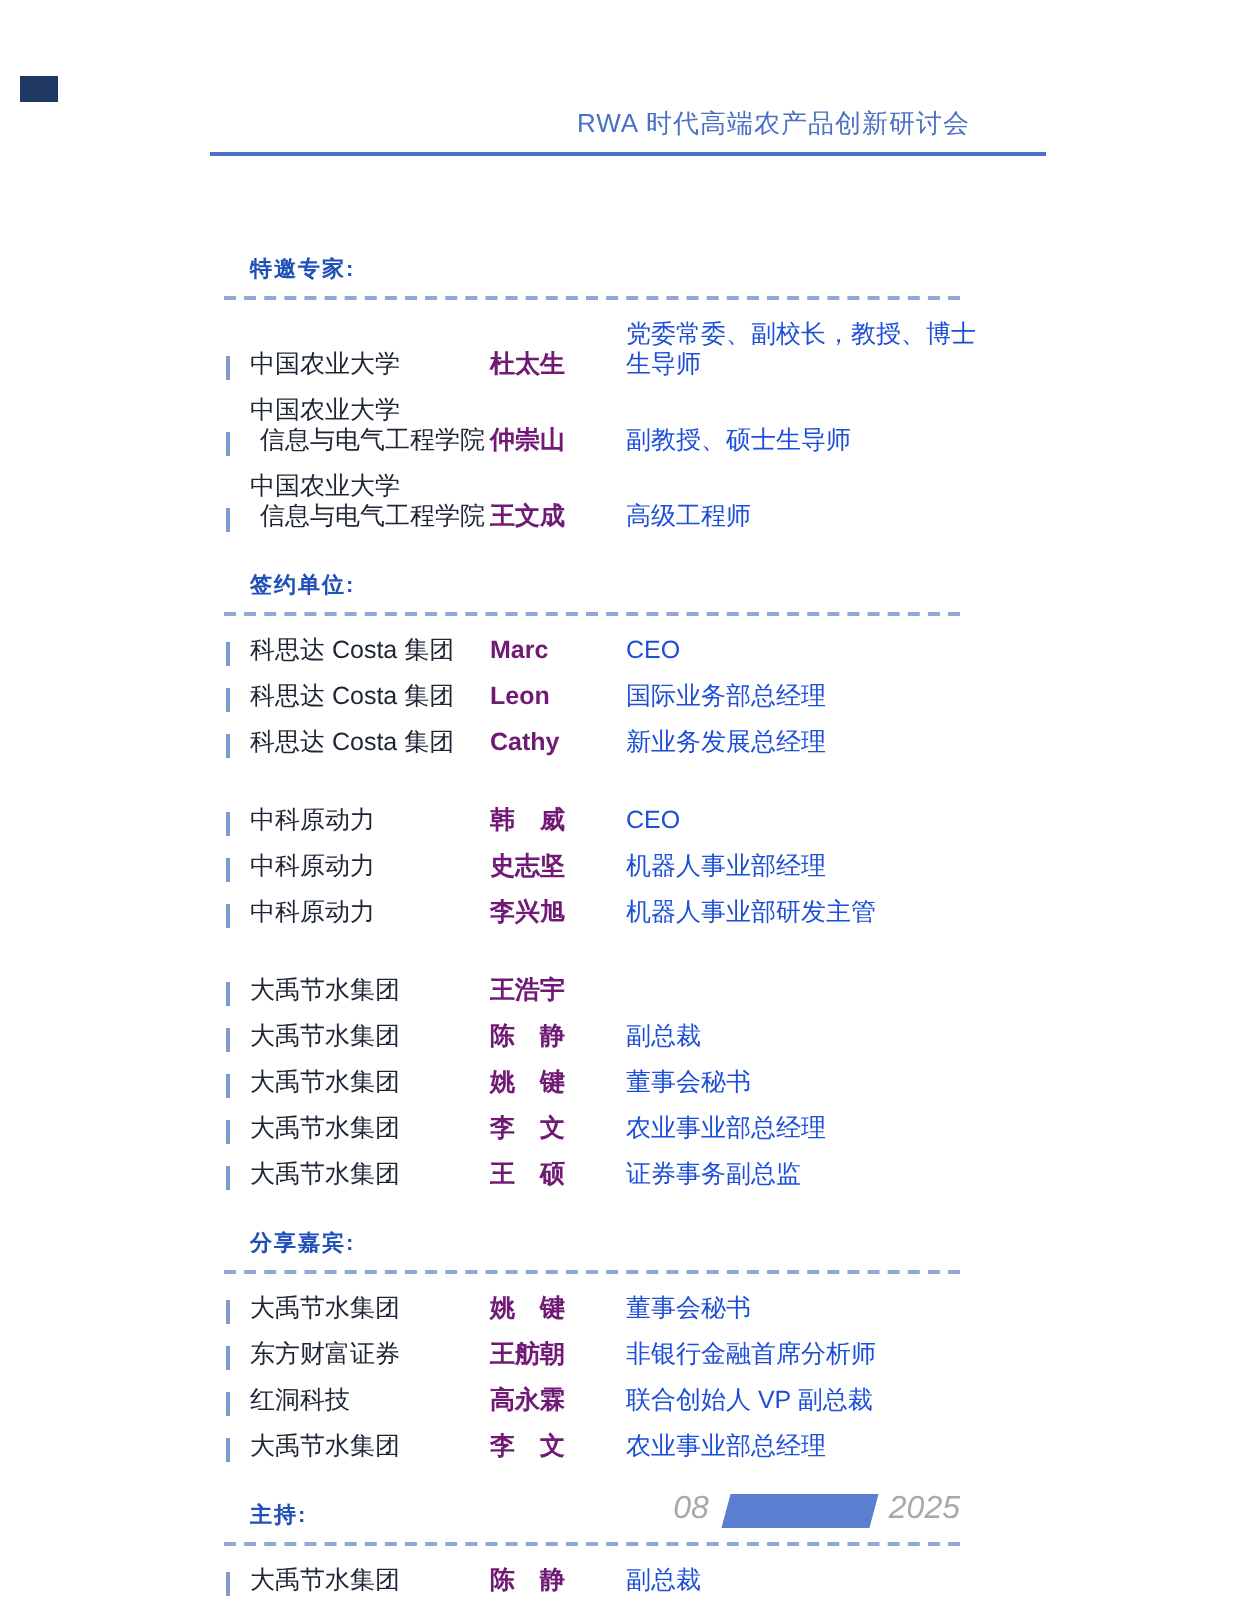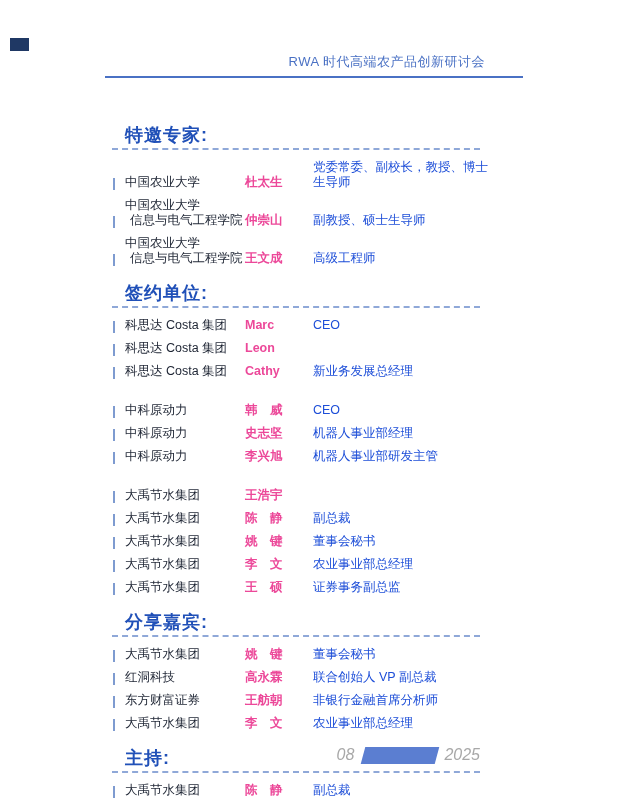--- a/index.html
+++ b/index.html
@@ -22,41 +22,41 @@
   .header-rule{
     position:absolute;top:76px;left:105px;width:418px;height:2px;
     background:#4a71c4;
   }
   .content{
     position:absolute;left:112px;top:120px;width:376px;
   }
   .section{margin-top:0;}
   .section + .section{margin-top:18px;}
   .section-heading{
-    color:#2050b8;font-weight:bold;font-size:18px;line-height:18px;
+    color:#2050b8;font-weight:bold;font-size:11px;line-height:18px;
     letter-spacing:1px;margin:6px 0 0 13px;
   }
   .section-dashes{
     width:368px;height:0;border-top:2px dashed #8fa8d8;
     margin:4px 0 10px 0;
   }
   .group{margin-top:0;}
   .group + .group{margin-top:24px;}
   .row{
     display:flex;align-items:flex-end;
     font-size:12.5px;line-height:15px;color:#21242b;
     margin-bottom:8px;
   }
   .row-bar{
     width:2px;height:12px;background:#7e9bd0;
     margin:1px 10px 0 1px;flex:none;
   }
   .row-org{width:120px;flex:none;color:#1d2433;}
   .row-org .org-line2{display:block;padding-left:5px;}
-  .row-name{width:68px;flex:none;font-weight:bold;color:#ec4899;}
+  .row-name{width:68px;flex:none;font-weight:bold;color:#701a75;}
   .row-role{flex:1;color:#1d4ed8;}
   .footer{
     position:absolute;top:746px;right:100px;
     display:flex;align-items:center;
     font-style:italic;font-size:16px;color:#a8a8a8;
   }
   .footer .page-num{margin-right:9px;}
   .footer .year{margin-left:7px;}
   .footer-shape{
     width:74px;height:17px;background:#5b7ed1;
@@ -112,20 +112,21 @@
     <span class="row-bar"></span>
     <span class="row-org">科思达 Costa 集团</span>
     <span class="row-name">Marc</span>
     <span class="row-role">CEO</span>
   </div>
 
   <div class="row">
     <span class="row-bar"></span>
     <span class="row-org">科思达 Costa 集团</span>
     <span class="row-name">Leon</span>
+    <span class="row-role">国际业务部总经理</span>
   </div>
 
   <div class="row">
     <span class="row-bar"></span>
     <span class="row-org">科思达 Costa 集团</span>
     <span class="row-name">Cathy</span>
     <span class="row-role">新业务发展总经理</span>
   </div>
 
 </div>
@@ -198,30 +199,30 @@
   <div class="group">
   <div class="row">
     <span class="row-bar"></span>
     <span class="row-org">大禹节水集团</span>
     <span class="row-name">姚　键</span>
     <span class="row-role">董事会秘书</span>
   </div>
 
   <div class="row">
     <span class="row-bar"></span>
+    <span class="row-org">东方财富证券</span>
+    <span class="row-name">王舫朝</span>
+    <span class="row-role">非银行金融首席分析师</span>
+  </div>
+
+  <div class="row">
+    <span class="row-bar"></span>
     <span class="row-org">红洞科技</span>
     <span class="row-name">高永霖</span>
     <span class="row-role">联合创始人 VP 副总裁</span>
-  </div>
-
-  <div class="row">
-    <span class="row-bar"></span>
-    <span class="row-org">东方财富证券</span>
-    <span class="row-name">王舫朝</span>
-    <span class="row-role">非银行金融首席分析师</span>
   </div>
 
   <div class="row">
     <span class="row-bar"></span>
     <span class="row-org">大禹节水集团</span>
     <span class="row-name">李　文</span>
     <span class="row-role">农业事业部总经理</span>
   </div>
 </div>
 </div>

